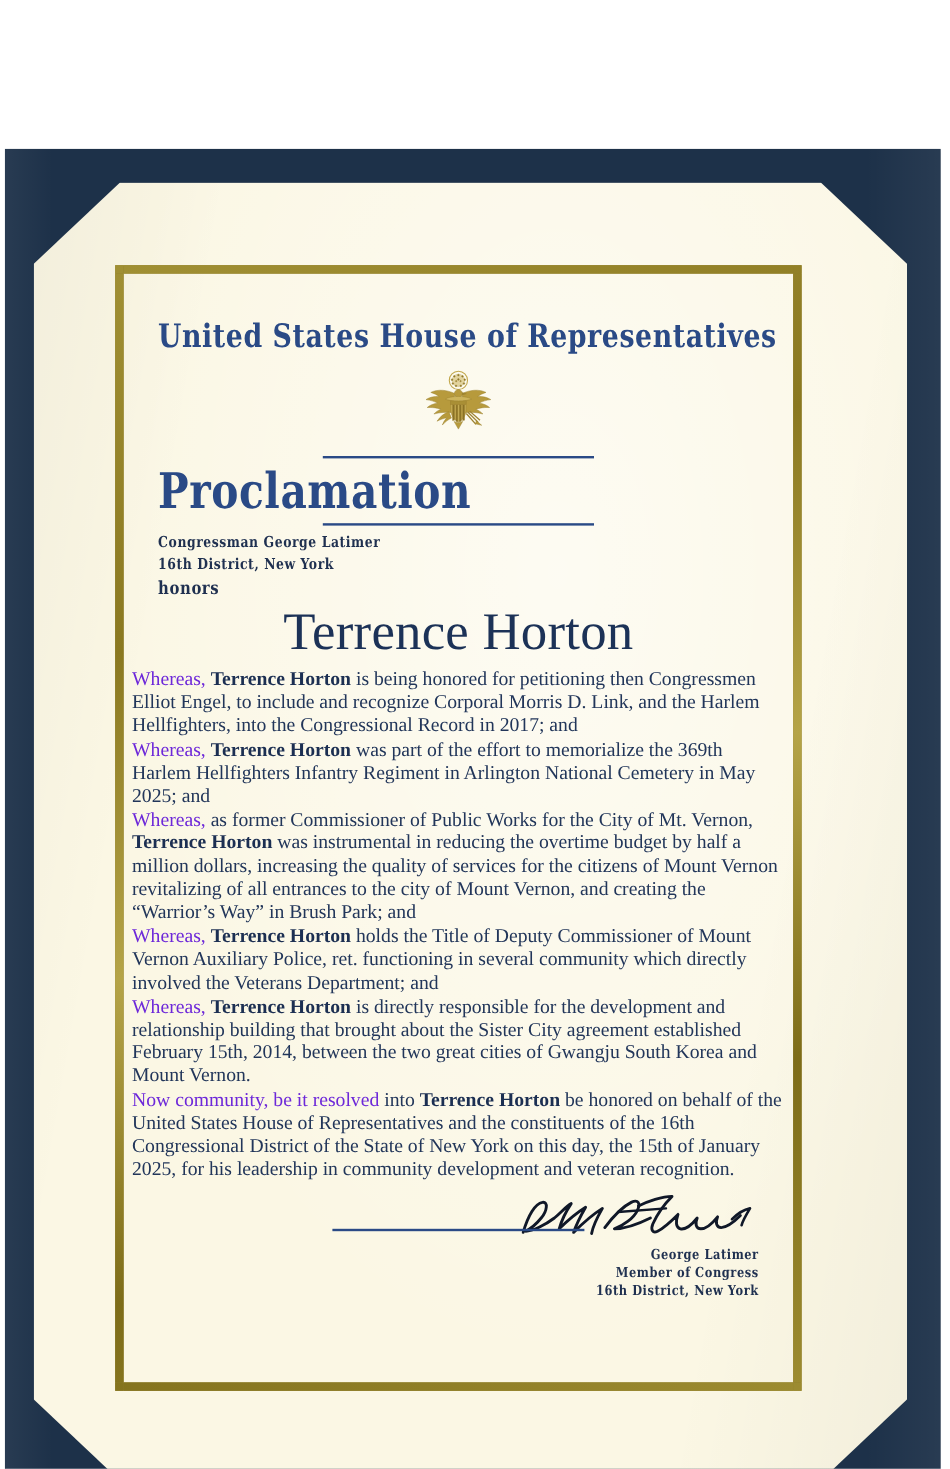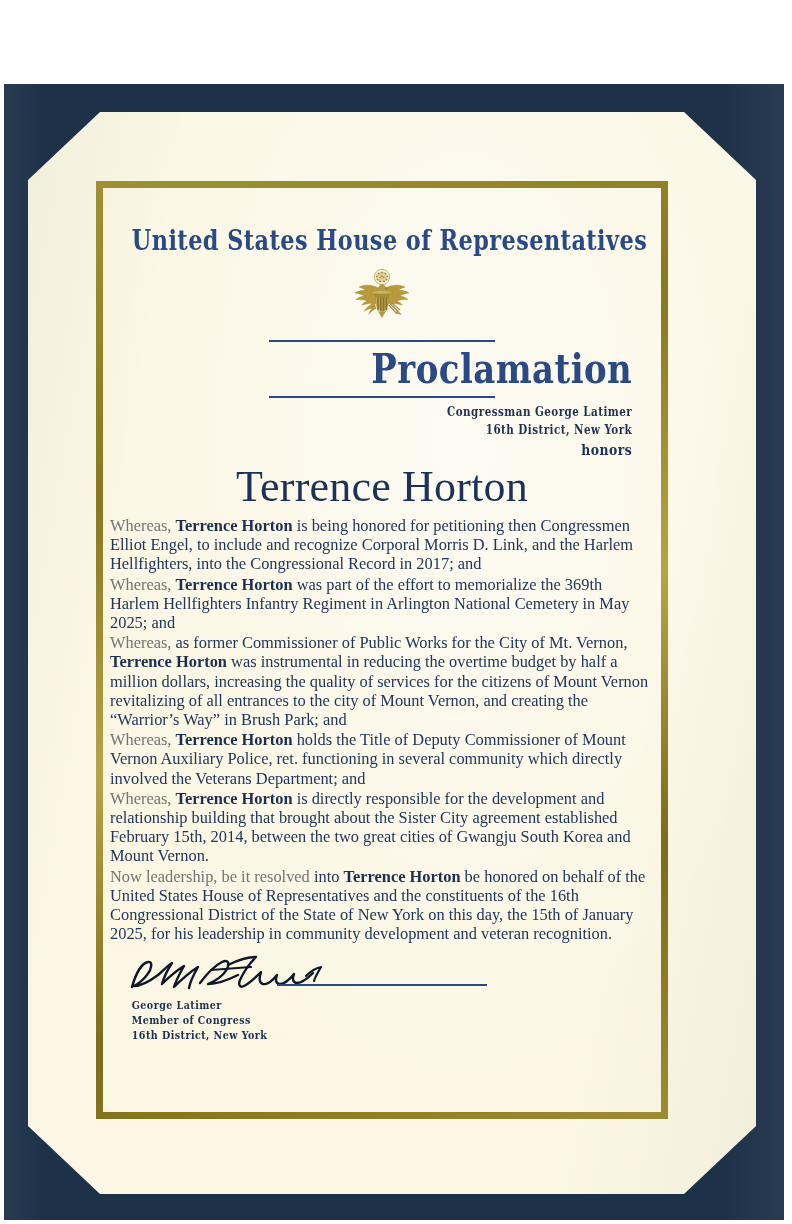--- a/index.html
+++ b/index.html
@@ -13,20 +13,21 @@
     position: relative;
     overflow: hidden;
     font-family: "Liberation Serif", "DejaVu Serif", serif;
   }
 
   
   #scan-page {
     position: absolute;
     inset: 0;
     background: #ffffff;
+    margin-top: 40px;
   }
 
   
   #navy-mat {
     position: absolute;
     left: 4px;
     top: 84px;
     width: 780px;
     height: 1136px;
     background: #1d3149;
@@ -133,21 +134,21 @@
   #seal-wrap {
     text-align: center;
     margin-top: 10px;
     height: 66px;
   }
   #eagle-seal { display: inline-block; }
 
   
   #proclamation-block {
     margin-top: 6px;
-    text-align: right;
+    text-align: left;
   }
   .rule {
     height: 2px;
     background: #2a4a86;
     width: 226px;
     margin: 0 auto;
   }
   #proclamation-word {
     font-size: 41px;
     line-height: 48px;
@@ -189,31 +190,31 @@
     margin-top: 4px;
     font-size: 16.4px;
     line-height: 19.2px;
     color: #22365a;
     text-align: left;
   }
   #body-text p {
     margin: 0 0 1px 0;
   }
   .lead {
-    color: #737373;
+    color: #6d28d9;
   }
   .nm {
     font-weight: 700;
     color: #1c2f52;
   }
 
   
   #signature-block {
     margin-top: 10px;
-    text-align: left;
+    text-align: right;
     position: relative;
   }
   #signature-mark {
     height: 40px;
     position: relative;
   }
   #signature-line {
     width: 210px;
     height: 2px;
     background: #2a4a86;
@@ -317,21 +318,21 @@
     </div>
 
     <div id="honoree-name">Terrence Horton</div>
 
     <div id="body-text">
         <p><span class="lead">Whereas,</span> <span class="nm">Terrence Horton</span><span> is being honored for petitioning then Congressmen Elliot Engel, to include and recognize Corporal Morris D. Link, and the Harlem Hellfighters, into the Congressional Record in 2017; and</span></p>
         <p><span class="lead">Whereas,</span> <span class="nm">Terrence Horton</span><span> was part of the effort to memorialize the 369th Harlem Hellfighters Infantry Regiment in Arlington National Cemetery in May 2025; and</span></p>
         <p><span class="lead">Whereas,</span><span> as former Commissioner of Public Works for the City of Mt. Vernon, </span><span class="nm">Terrence Horton</span><span> was instrumental in reducing the overtime budget by half a million dollars, increasing the quality of services for the citizens of Mount Vernon revitalizing of all entrances to the city of Mount Vernon, and creating the “Warrior’s Way” in Brush Park; and</span></p>
         <p><span class="lead">Whereas,</span> <span class="nm">Terrence Horton</span><span> holds the Title of Deputy Commissioner of Mount Vernon Auxiliary Police, ret. functioning in several community which directly involved the Veterans Department; and</span></p>
         <p><span class="lead">Whereas,</span> <span class="nm">Terrence Horton</span><span> is directly responsible for the development and relationship building that brought about the Sister City agreement established February 15th, 2014, between the two great cities of Gwangju South Korea and Mount Vernon.</span></p>
-        <p><span class="lead">Now leadership, be it resolved</span><span> into </span><span class="nm">Terrence Horton</span><span> be honored on behalf of the United States House of Representatives and the constituents of the 16th Congressional District of the State of New York on this day, the 15th of January 2025, for his leadership in community development and veteran recognition.</span></p>
+        <p><span class="lead">Now community, be it resolved</span><span> into </span><span class="nm">Terrence Horton</span><span> be honored on behalf of the United States House of Representatives and the constituents of the 16th Congressional District of the State of New York on this day, the 15th of January 2025, for his leadership in community development and veteran recognition.</span></p>
       </div>
 
     <div id="signature-block">
       <div id="signature-mark">
         <svg width="240" height="44" viewBox="0 0 240 44">
           <g fill="none" stroke="#101828" stroke-linecap="round" stroke-linejoin="round">
             <path d="M22 34 C26 20,32 10,38 9 C43 8,42 16,37 22
                      C33 27,28 31,24 33 C30 33,40 28,48 22
                      C54 17,58 12,62 10 C58 16,54 24,52 31
                      C57 26,66 18,74 13 C70 20,66 28,64 34

